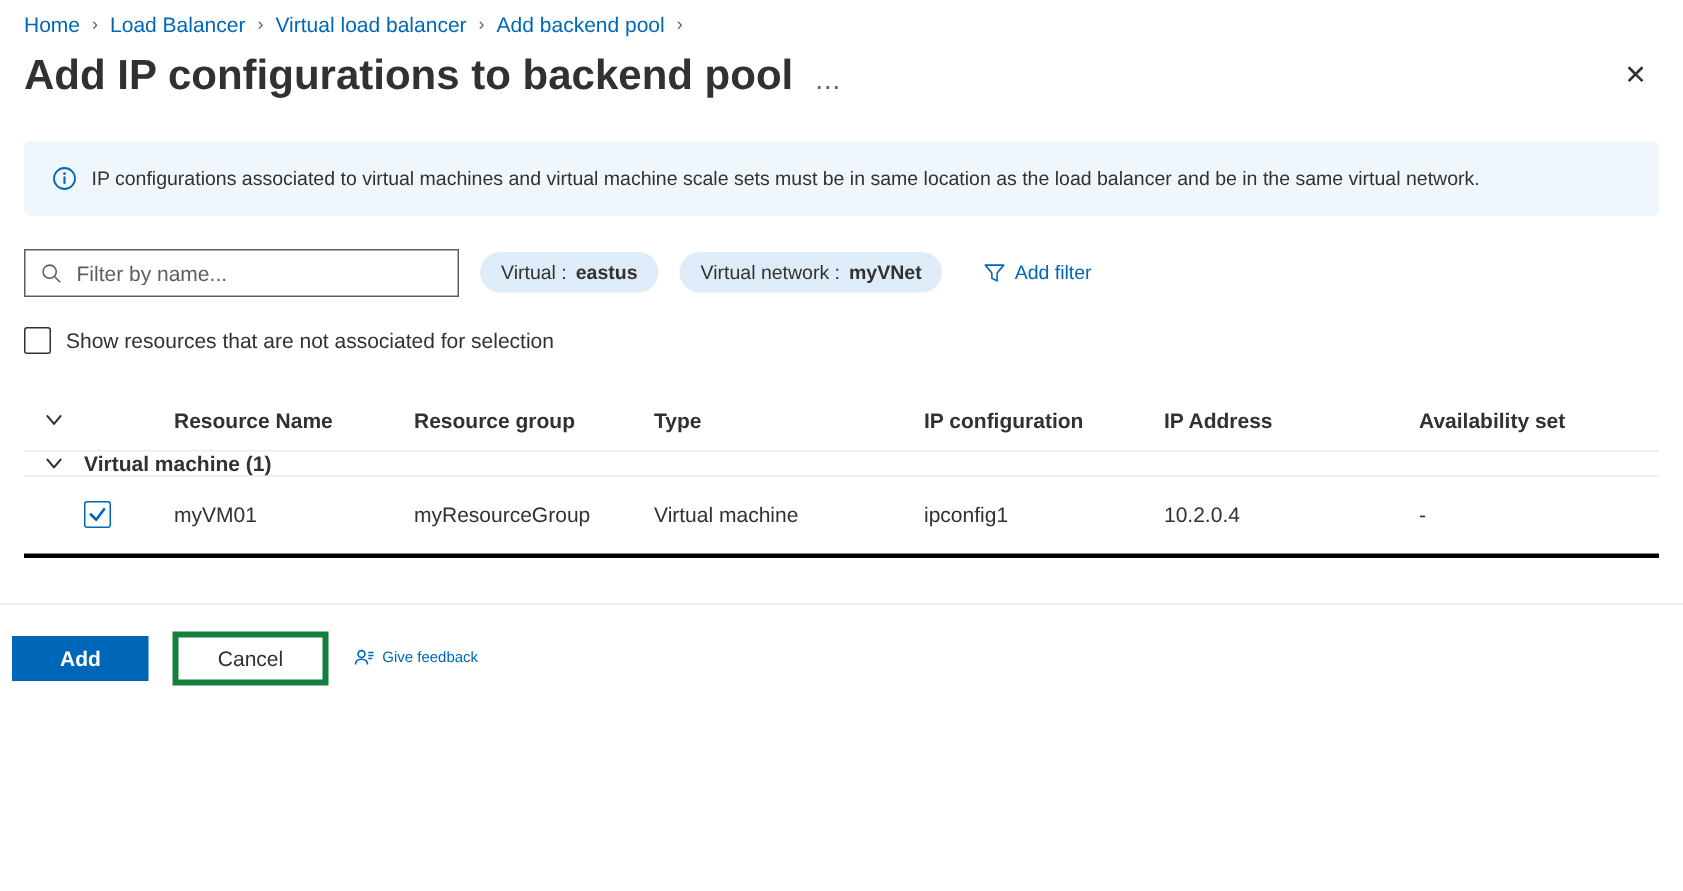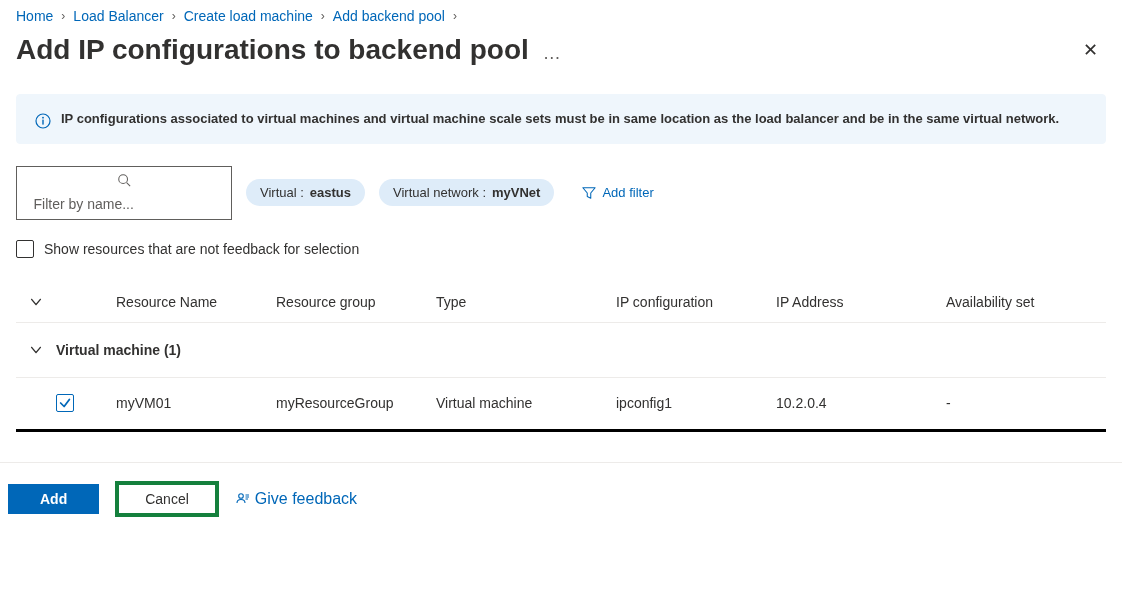--- a/index.html
+++ b/index.html
@@ -21,45 +21,43 @@
   
   .title-row { display: flex; align-items: center; justify-content: space-between; margin-bottom: 28px; gap: 25px; }
   .title-left { display: flex; align-items: baseline; gap: 14px; }
   h1 { margin: 0; font-size: 28px; font-weight: 600; color: #323130; }
   .more-dots { color: #605e5c; font-size: 18px; cursor: pointer; line-height: 1; padding-bottom: 2px; }
   .close-x { color: #323130; font-size: 18px; font-weight: 300; cursor: pointer; padding-right: 8px; }
 
   
   .info-box {
     display: flex;
-    align-items: flex-end;
+    align-items: center;
     gap: 10px;
     background: #eff6fc;
     border: 1px solid #eff6fc;
     border-radius: 4px;
     padding: 14px 18px;
     margin-bottom: 22px;
     color: #323130;
     font-size: 13px;
     line-height: 1.5;
-    font-weight: bold;
   }
   .info-icon {
     width: 16px; height: 16px; flex: none; margin-top: 1px;
   }
 
   
   .filter-row { display: flex; align-items: center; gap: 14px; margin-bottom: 20px; }
   .search-wrap {
     display: flex; align-items: center; gap: 8px;
     border: 1px solid #605e5c;
     padding: 6px 10px;
-    width: 216px;
+    width: 290px;
     background: #fff;
-    flex-direction: column;
   }
   .search-wrap input {
     border: none; outline: none; font-size: 14px; flex: 1; color: #323130;
   }
   .search-wrap input::placeholder { color: #605e5c; }
   .pill {
     display: flex; align-items: center; gap: 6px;
     background: #deecf9;
     border: none;
     padding: 6px 14px;
@@ -83,22 +81,22 @@
   .cb.checked svg path { stroke: #0067b8; }
 
   
   .grid { width: 100%; font-size: 14px; }
   .grid-head, .grid-group, .grid-row {
     display: grid;
     grid-template-columns: 40px 60px 160px 160px 180px 160px 170px 1fr;
     align-items: center;
     border-bottom: 1px solid #edebe9;
   }
-  .grid-head { font-weight: 400; padding: 12px 0; }
-  .grid-group { font-weight: 600; padding: 19px 0; border-bottom: 1px solid #edebe9; }
+  .grid-head { font-weight: 700; padding: 12px 0; }
+  .grid-group { font-weight: 600; padding: 0 0; border-bottom: 1px solid #edebe9; }
   .grid-group .group-label { grid-column: 2 / span 7; }
   .grid-row { padding: 16px 0; border-bottom: 3px solid #000000; }
   .chev-cell { display: flex; align-items: center; justify-content: center; color: #323130; cursor: pointer; }
   .chev-cell svg { width: 14px; height: 14px; }
 
   
   .footer-sep { border-top: 1px solid #edebe9; margin: 30px -16px 0 -16px; }
   .footer {
     display: flex; align-items: center; gap: 16px;
     padding: 18px 8px;
@@ -106,34 +104,34 @@
   .btn-primary {
     background: #0067b8; color: #fff; border: none;
     padding: 7px 32px; font-size: 14px; font-weight: 600; cursor: pointer;
   }
   .btn-secondary {
     background: #fff; color: #323130; border: 4px solid #15803d;
     padding: 6px 26px; font-size: 14px; cursor: pointer;
   }
   .link-feedback {
     display: inline-flex; align-items: center; gap: 4px;
-    color: #0067b8; text-decoration: none; font-size: 16px; cursor: pointer;
+    color: #0067b8; text-decoration: none; font-size: 10px; cursor: pointer;
   }
 </style>
 </head>
 <body>
 
 <div class="page">
 
   <nav class="breadcrumb">
     <a>Home</a>
     <span class="chev">›</span>
     <a>Load Balancer</a>
     <span class="chev">›</span>
-    <a>Create load machine</a>
+    <a>Virtual load balancer</a>
     <span class="chev">›</span>
     <a>Add backend pool</a>
     <span class="chev">›</span>
   </nav>
 
   <div class="title-row">
     <div class="title-left">
       <h1>Add IP configurations to backend pool</h1>
       <span class="more-dots">…</span>
     </div>
@@ -168,21 +166,21 @@
     <button class="pill addf">
       <svg class="filter-icon" viewBox="0 0 16 16" fill="none">
         <path d="M1 2 H15 L10 8 V14 L6 12 V8 Z" stroke="#0067b8" stroke-width="1.2" fill="none" stroke-linejoin="round"></path>
       </svg>
       <span>Add filter</span>
     </button>
   </div>
 
   <div class="show-row">
     <span class="cb"></span>
-    <span>Show resources that are not feedback for selection</span>
+    <span>Show resources that are not associated for selection</span>
   </div>
 
   <div class="grid">
     <div class="grid-head">
       <span class="chev-cell">
         <svg viewBox="0 0 16 16">
             <path d="M3 5 L8 11 L13 5" stroke="#323130" stroke-width="1.6" fill="none" stroke-linecap="round" stroke-linejoin="round"></path>
           </svg>
       </span>
       <span></span>

